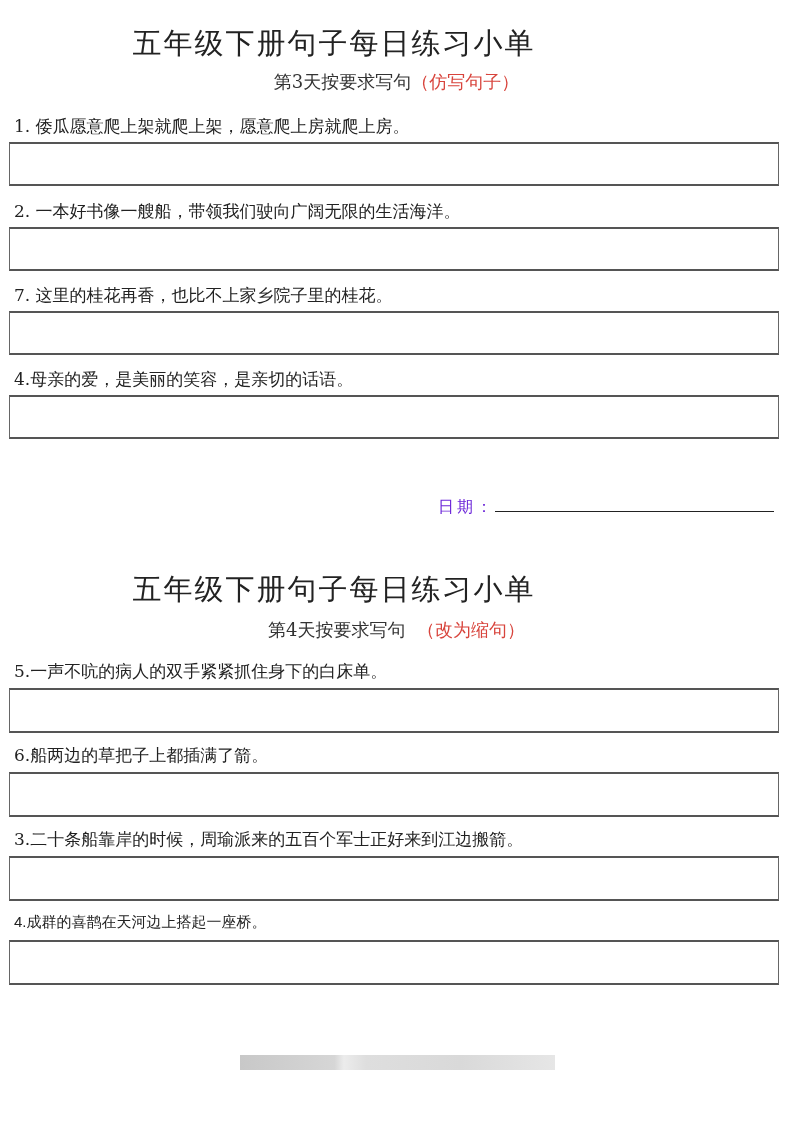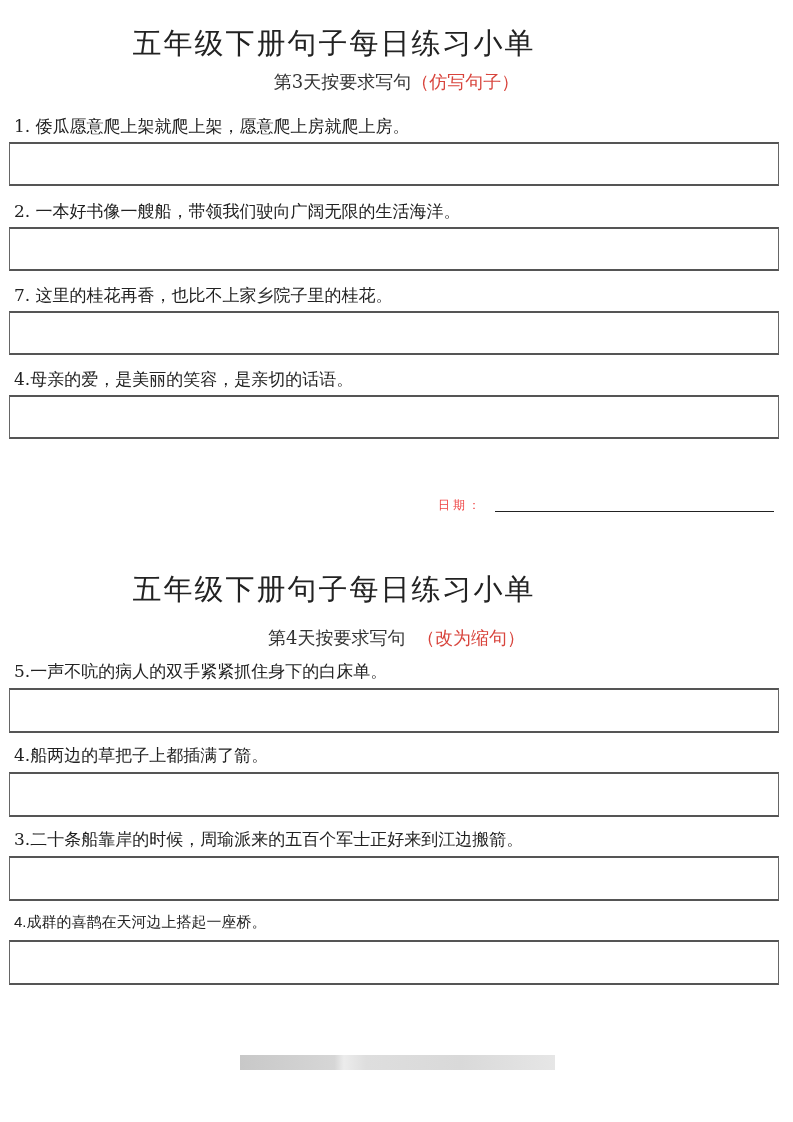--- a/index.html
+++ b/index.html
@@ -5,21 +5,21 @@
   html, body { margin:0; padding:0; background:#ffffff; }
   body { width:793px; height:1122px; position:relative; overflow:hidden;
          font-family:"DejaVu Serif","Liberation Serif",serif; color:#222; }
   .abs { position:absolute; }
   .title { left:0; width:668px; text-align:center; font-size:29px; letter-spacing:2px; color:#222;
            font-family:"DejaVu Sans","Liberation Sans",sans-serif; font-weight:normal; }
   .subtitle { left:0; width:793px; text-align:center; font-size:18px; color:#333; }
   .subtitle .red { color:#d8443c; }
   .q { left:14px; font-size:17px; color:#222; white-space:nowrap; }
   .box { left:9px; width:770px; border:1px solid #666; border-top:2px solid #555; border-bottom:2px solid #555; box-sizing:border-box; background:#fff; }
-  .date-label { left:438px; top:497px; font-size:12px; color:#ef4444; font-family:"DejaVu Sans","Liberation Sans",sans-serif; letter-spacing:3px; }
+  .date-label { left:438px; top:497px; font-size:16px; color:#6d28d9; font-family:"DejaVu Sans","Liberation Sans",sans-serif; letter-spacing:3px; }
   .date-line { left:495px; top:511px; width:279px; height:0; border-top:1.5px solid #222; }
   .footer-blur { left:240px; top:1055px; width:315px; height:15px;
                  background:linear-gradient(90deg,#c8c8c8 0%,#d6d6d6 30%,#ececec 33%,#dedede 40%,#d9d9d9 70%,#e6e6e6 100%); }
 </style>
 </head>
 <body>
 
 <div class="abs title" style="top:24px;">五年级下册句子每日练习小单</div>
 <div class="abs subtitle" style="top:70px;">
   <span>第3天按要求写句</span><span class="red">（仿写句子）</span>
@@ -34,28 +34,28 @@
 <div class="abs q" style="top:284px;">7. 这里的桂花再香，也比不上家乡院子里的桂花。</div>
 <div class="abs box" style="top:311px;height:44px;"></div>
 
 <div class="abs q" style="top:368px;">4.母亲的爱，是美丽的笑容，是亲切的话语。</div>
 <div class="abs box" style="top:395px;height:44px;"></div>
 
 <div class="abs date-label">日期：</div>
 <div class="abs date-line"></div>
 
 <div class="abs title" style="top:570px;">五年级下册句子每日练习小单</div>
-<div class="abs subtitle" style="top:618px;margin-top:8px;">
+<div class="abs subtitle" style="top:618px;">
   <span>第4天按要求写句</span>&nbsp;&nbsp;<span class="red">（改为缩句）</span>
 </div>
 
 <div class="abs q" style="top:660px;">5.一声不吭的病人的双手紧紧抓住身下的白床单。</div>
 <div class="abs box" style="top:688px;height:45px;"></div>
 
-<div class="abs q" style="top:744px;">4.船两边的草把子上都插满了箭。</div>
+<div class="abs q" style="top:744px;">6.船两边的草把子上都插满了箭。</div>
 <div class="abs box" style="top:772px;height:45px;"></div>
 
 <div class="abs q" style="top:828px;">3.二十条船靠岸的时候，周瑜派来的五百个军士正好来到江边搬箭。</div>
 <div class="abs box" style="top:856px;height:45px;"></div>
 
 <div class="abs q" style="top:913px;font-family:Liberation Sans, sans-serif;font-size:15px;">4.成群的喜鹊在天河边上搭起一座桥。</div>
 <div class="abs box" style="top:940px;height:45px;"></div>
 
 <div class="abs footer-blur"></div>
 

